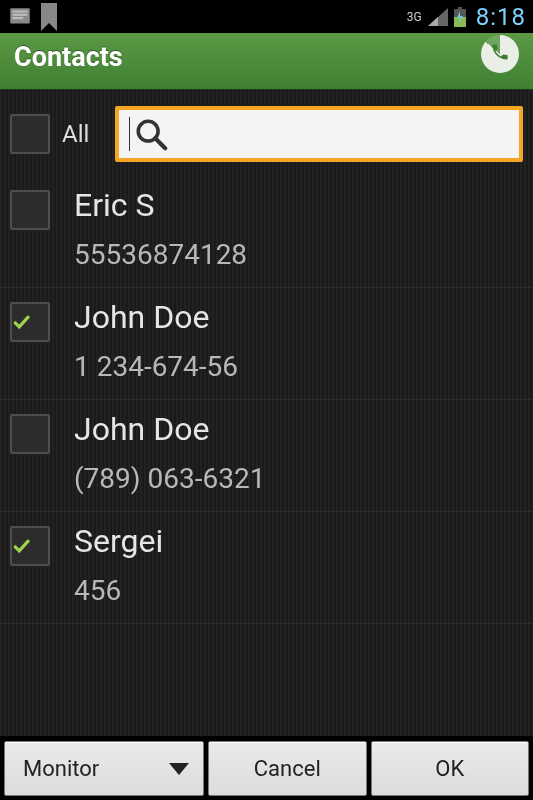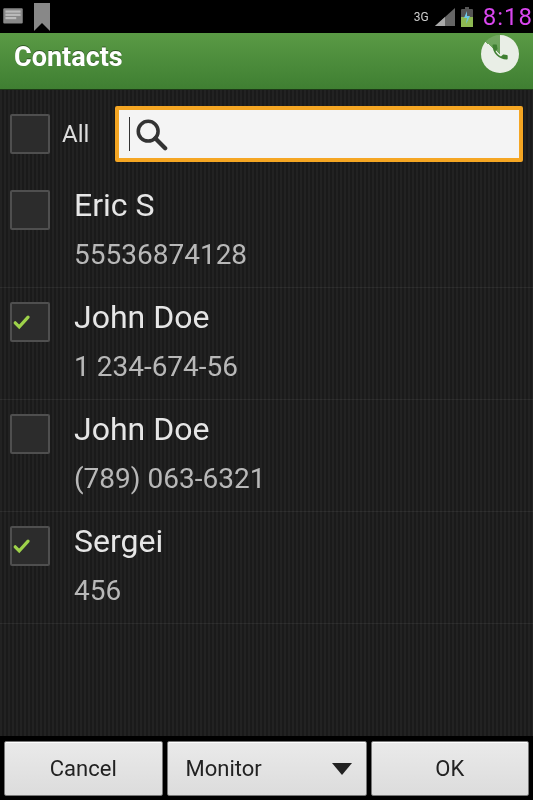--- a/index.html
+++ b/index.html
@@ -2,25 +2,25 @@
 <html><head>
 <meta charset="utf-8">
 <style>
   * { box-sizing: border-box; margin: 0; padding: 0; }
   html, body { width: 533px; height: 800px; overflow: hidden; font-family: Roboto, "Helvetica Neue", Arial, sans-serif; background: #000; }
   .screen { width: 533px; height: 800px; display: flex; flex-direction: column; background: #1a1a1a; }
 
   
   .status-bar {
     height: 33px; background: #000; color: #9aa0a6;
-    display: flex; align-items: center; padding: 0 0; justify-content: space-between;
+    display: flex; align-items: center; padding: 0 7px; justify-content: space-between;
   }
   .status-left { display: flex; align-items: center; gap: 6px; }
   .status-right { display: flex; align-items: center; gap: 6px; }
-  .status-time { color: #d946ef; font-size: 24px; letter-spacing: 1px; margin-left: 4px; text-align: center; }
+  .status-time { color: #7dd3fc; font-size: 24px; letter-spacing: 1px; margin-left: 4px; text-align: center; }
   .status-3g { font-size: 12px; color: #ccc; }
   .status-icon svg { display: block; }
 
   
   .action-bar {
     height: 57px;
     background: linear-gradient(#5a9a45, #3f7f32);
     border-bottom: 1px solid #1d3a16;
     display: flex; align-items: flex-end; justify-content: space-between;
     padding: 16px 14px;
@@ -215,25 +215,25 @@
         <div class="info-col">
           <div class="contact-name">Sergei</div>
           <div class="contact-number">456</div>
         </div>
       </div>
 
     </div>
   </div>
 
   <div class="bottom-bar">
-    <div class="btn cancel">
-      <span>Cancel</span>
-    </div>
     <div class="btn monitor">
       <span>Monitor</span>
       <span class="dropdown-arrow"></span>
     </div>
+    <div class="btn cancel">
+      <span>Cancel</span>
+    </div>
     <div class="btn ok">
       <span>OK</span>
     </div>
   </div>
 
 </div>
 
 </body></html>

